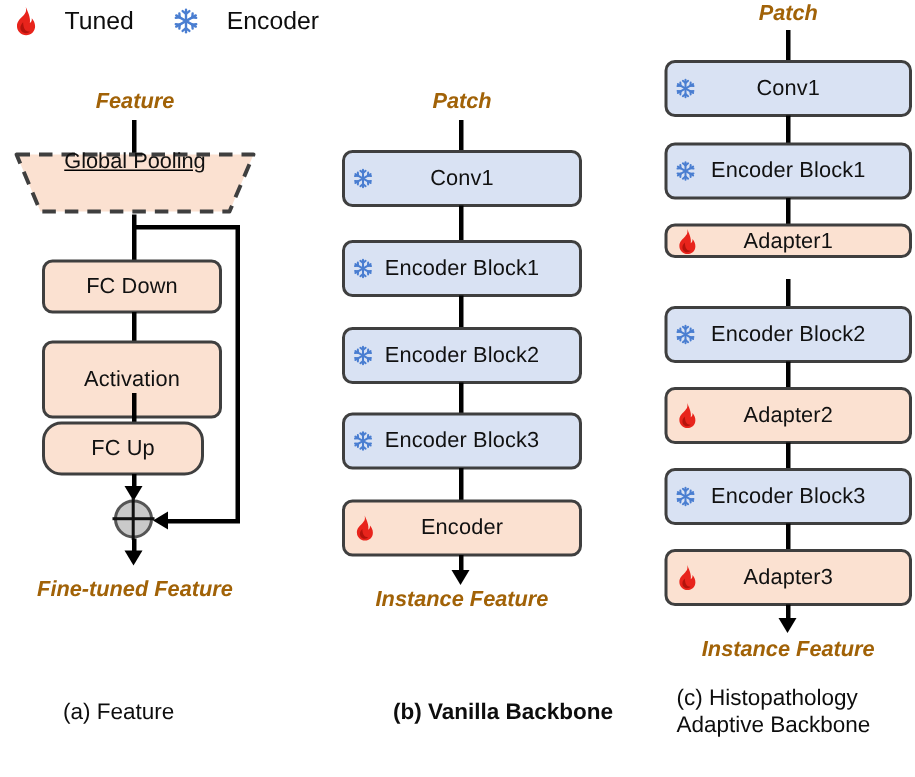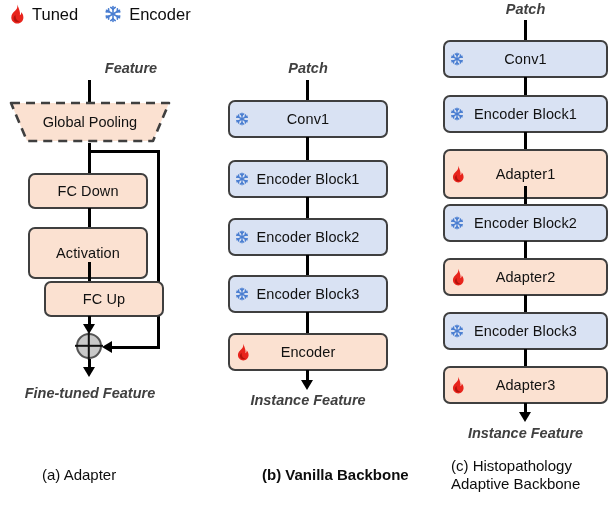--- a/index.html
+++ b/index.html
@@ -25,21 +25,21 @@
     position: absolute;
     left: 8px;
     top: 4px;
     display: flex;
     align-items: center;
     gap: 26px;
   }
   .legend-item {
     display: flex;
     align-items: center;
-    gap: 7px;
+    gap: 18px;
   }
   .legend-label {
     font-size: 16.5px;
     line-height: 1;
     color: #0d0d0d;
   }
   .ico {
     display: inline-block;
     line-height: 0;
   }
@@ -69,22 +69,23 @@
     left: 5px;
     top: 50%;
     transform: translateY(-50%);
     line-height: 0;
   }
 
   
   .trap {
     position: absolute;
     display: flex;
-    align-items: center;
+    align-items: flex-start;
     justify-content: center;
+    text-decoration: underline;
   }
   .trap svg { position: absolute; left: 0; top: 0; }
   .trap .node-label {
     position: relative;
     font-size: 14.5px;
     color: #111111;
     white-space: nowrap;
   }
 
   
@@ -108,21 +109,21 @@
     border-bottom: 6.5px solid transparent;
     border-right: 10px solid #000000;
   }
 
   
   .io-text {
     position: absolute;
     font-style: italic;
     font-weight: bold;
     font-size: 14.5px;
-    color: #404040;
+    color: #a16207;
     white-space: nowrap;
     text-align: center;
   }
 
   
   .sum {
     position: absolute;
     width: 26px;
     height: 26px;
     border-radius: 50%;
@@ -192,21 +193,21 @@
               <line x1="6.4" y1="15.2" x2="6.1" y2="18.8"></line>
           </g>
         </svg>
       </span>
       <span class="legend-label">Encoder</span>
     </div>
   </div>
 
   <div>
 
-    <div class="io-text" style="left:0px; top:60px; width:180px;padding-left:41px;">Feature</div>
+    <div class="io-text" style="left:0px; top:60px; width:180px;">Feature</div>
 
     <div class="edge v" style="left:88px; top:80px; height:22px;"></div>
 
     <div class="trap" style="left:8px; top:100px; width:164px; height:44px;">
       <svg width="164" height="44" viewBox="0 0 164 44">
         <polygon points="3,3 161,3 145,41 19,41" fill="#fbe1d1" stroke="#3f3f3f" stroke-width="2.6" stroke-dasharray="9,6" stroke-linejoin="round"></polygon>
       </svg>
       <span class="node-label">Global Pooling</span>
     </div>
 
@@ -219,34 +220,34 @@
     <div class="node peach" style="left:28px; top:173px; width:120px; height:36px;">
       <span class="node-label">FC Down</span>
     </div>
     <div class="edge v" style="left:88px; top:208px; height:20px;"></div>
 
     <div class="node peach" style="left:28px; top:227px; width:120px; height:52px;">
       <span class="node-label">Activation</span>
     </div>
     <div class="edge v" style="left:88px; top:262px; height:20px;"></div>
 
-    <div class="node peach" style="left:44px; top:281px; width:120px; height:36px;">
+    <div class="node peach" style="left:28px; top:281px; width:108px; height:36px;border-radius:13px;">
       <span class="node-label">FC Up</span>
     </div>
     <div class="edge v" style="left:88px; top:316px; height:12px;"></div>
     <div class="arrowhead" style="left:83px; top:324px;"></div>
 
     <div class="sum" style="left:76px; top:333px;"></div>
 
     <div class="edge v" style="left:88px; top:359px; height:12px;"></div>
     <div class="arrowhead" style="left:83px; top:367px;"></div>
 
     <div class="io-text" style="left:0px; top:385px; width:180px;">Fine-tuned Feature</div>
 
-    <div class="caption" style="left:42px; top:466px; width:180px;">(a) Adapter</div>
+    <div class="caption" style="left:42px; top:466px; width:180px;">(a) Feature</div>
   </div>
 
   <div>
 
     <div class="io-text" style="left:228px; top:60px; width:160px;">Patch</div>
 
     <div class="edge v" style="left:306px; top:80px; height:22px;"></div>
 
     <div class="node blue" style="left:228px; top:100px; width:160px; height:38px;">
       <span class="badge">
@@ -421,21 +422,21 @@
               <line x1="17.6" y1="8.8" x2="17.9" y2="5.2"></line>
           <line x1="6.4" y1="15.2" x2="2.9" y2="14.8"></line>
               <line x1="6.4" y1="15.2" x2="6.1" y2="18.8"></line>
         </g>
           </svg>
       </span>
       <span class="node-label">Encoder Block1</span>
     </div>
     <div class="edge v" style="left:524px; top:132px; height:18px;"></div>
 
-    <div class="node peach" style="left:443px; top:149px; width:165px; height:50px;">
+    <div class="node peach" style="left:443px; top:149px; width:165px; height:23px;">
       <span class="badge">
         <svg width="15" height="18" viewBox="0 0 17 20">
           <path d="M9.2 0.6c0.7 3.2-0.5 4.6-2.1 6.2C5.3 8.6 3.3 10.3 3.3 13.4c0 3.5 2.9 6.1 6.1 6.1 3.4 0 6-2.6 6-6 0-2.4-1-3.9-2.2-5.4 0.2 1.6-0.4 2.7-1.3 3.2 0.5-2.7-0.4-5.6-2.7-10.7z" fill="#e8241c"></path>
           <path d="M7.4 10.8c-1.1 1.2-1.8 2.3-1.8 3.7 0 2.1 1.7 3.6 3.7 3.6 1.1 0 2-0.4 2.6-1.1-2.6 0.2-4.3-1.5-4.5-6.2z" fill="#b3130c"></path>
         </svg>
       </span>
       <span class="node-label">Adapter1</span>
     </div>
     <div class="edge v" style="left:524px; top:186px; height:19px;"></div>
 

